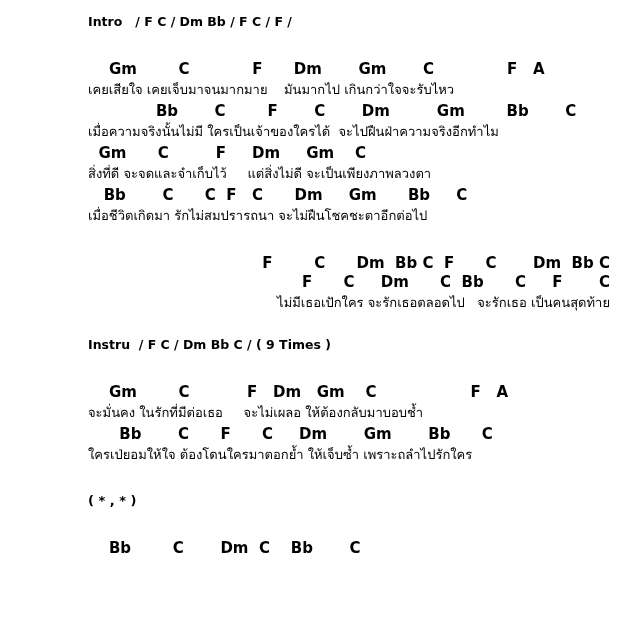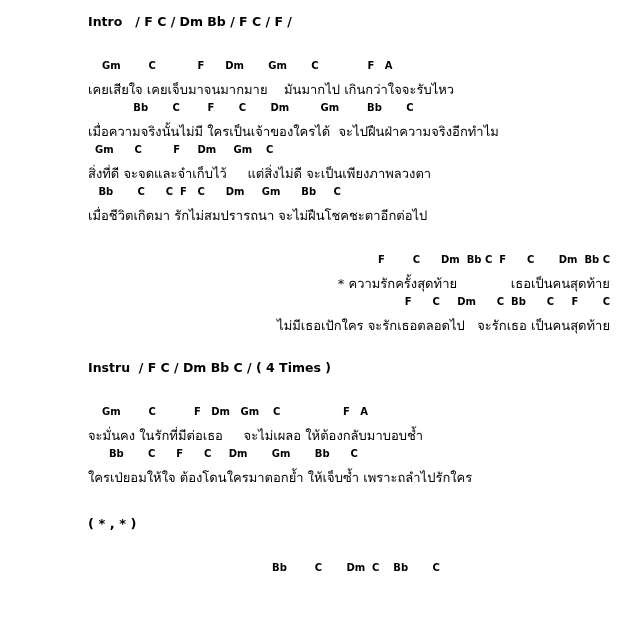--- a/index.html
+++ b/index.html
@@ -21,21 +21,21 @@
     padding: 0;
     box-sizing: border-box;
   }
   .section {
     padding-left: 88px;
     padding-right: 10px;
   }
   .chordline {
     font-family: "DejaVu Sans", sans-serif;
     font-weight: bold;
-    font-size: 10px;
+    font-size: 15px;
     letter-spacing: 0px;
     height: 19px;
     white-space: pre;
   }
   .lyricline {
     font-family: "DejaVu Sans", sans-serif;
     font-size: 13px;
     height: 23px;
     white-space: pre;
   }
@@ -77,47 +77,46 @@
     <div class="chordline">  Gm      C         F     Dm     Gm    C</div>
     <div class="lyricline">สิ่งที่ดี จะจดและจำเก็บไว้     แต่สิ่งไม่ดี จะเป็นเพียงภาพลวงตา</div>
     <div class="chordline">   Bb       C      C  F   C      Dm     Gm      Bb     C</div>
     <div class="lyricline">เมื่อชีวิตเกิดมา รักไม่สมปรารถนา จะไม่ฝืนโชคชะตาอีกต่อไป</div>
   </div>
 
   <div class="gap-lg" style="height:26px;"></div>
 
   <div class="section" style="padding-left:88px;text-align:right;">
     <div class="chordline">        F        C      Dm  Bb C  F      C       Dm  Bb C</div>
-    <div class="lyricline">  * ความรักครั้งสุดท้าย             เธอเป็นคนสุดท้าย</div>
     <div class="chordline">        F      C     Dm      C  Bb      C     F       C</div>
     <div class="lyricline">  ไม่มีเธอเปักใคร จะรักเธอตลอดไป   จะรักเธอ เป็นคนสุดท้าย</div>
   </div>
 
   <div class="gap-lg" style="height:22px;"></div>
 
   <div class="section">
-    <div class="headerline">Instru  / F C / Dm Bb C / ( 4 Times )</div>
+    <div class="headerline">Instru  / F C / Dm Bb C / ( 9 Times )</div>
   </div>
 
   <div class="gap-lg" style="height:26px;"></div>
 
   <div class="section" style="padding-left:88px;">
     <div class="chordline">    Gm        C           F   Dm   Gm    C                  F   A</div>
     <div class="lyricline">จะมั่นคง ในรักที่มีต่อเธอ     จะไม่เผลอ ให้ต้องกลับมาบอบช้ำ</div>
     <div class="chordline">      Bb       C      F      C     Dm       Gm       Bb      C</div>
     <div class="lyricline">ใครเป่ยอมให้ใจ ต้องโดนใครมาตอกย้ำ ให้เจ็บซ้ำ เพราะถลำไปรักใคร</div>
   </div>
 
   <div class="gap-lg" style="height:26px;"></div>
 
   <div class="section">
     <div class="starline">( * , * )</div>
   </div>
 
   <div class="gap-lg" style="height:24px;"></div>
 
-  <div class="section" style="padding-left:88px;text-align:center;">
+  <div class="section" style="padding-left:88px;">
     <div class="chordline">    Bb        C       Dm  C    Bb       C</div>
   </div>
 
   <div class="gap-lg" style="height:22px;"></div>
 
 </div>
 
 </body></html>

